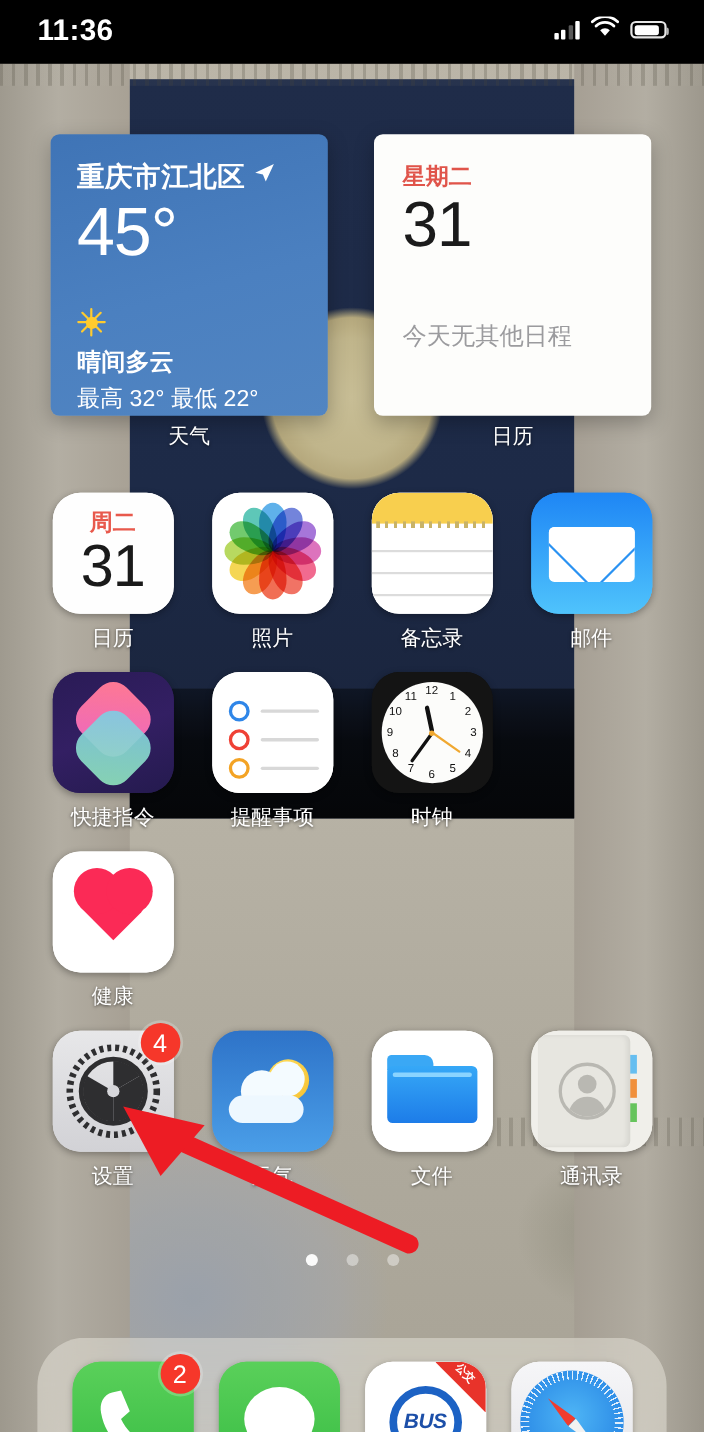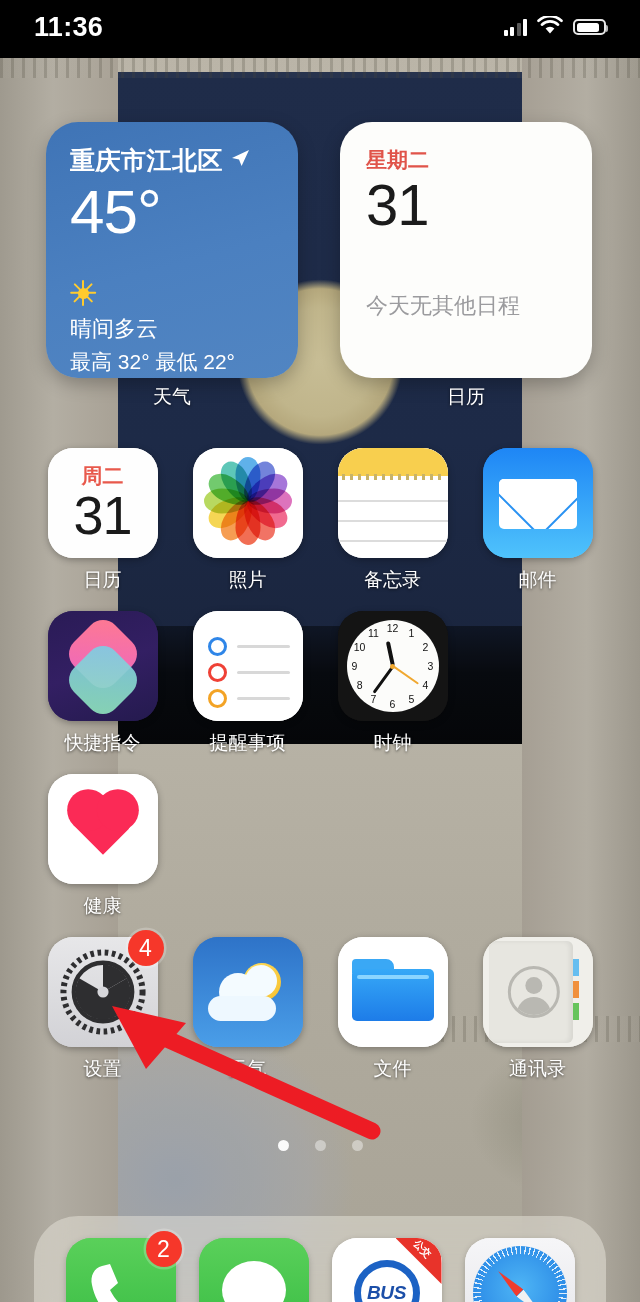--- a/index.html
+++ b/index.html
@@ -43,29 +43,29 @@
   .bars i { width:4px; background:#fff; border-radius:1px; display:block; }
   .bars i:nth-child(1){height:6px;} .bars i:nth-child(2){height:9px;}
   .bars i:nth-child(3){height:13px;background:rgba(255,255,255,.35);}
   .bars i:nth-child(4){height:17px;}
   .batt { width:33px; height:16px; border:2px solid rgba(255,255,255,.9); border-radius:5px; position:relative; }
   .batt:before{ content:""; position:absolute; left:1.5px; top:1.5px; bottom:1.5px; right:5px; background:#fff; border-radius:2.5px;}
   .batt:after{ content:""; position:absolute; right:-4px; top:4px; width:2.5px; height:7px; background:rgba(255,255,255,.7); border-radius:0 2px 2px 0;}
 
   
   #widgets { position:absolute; top:122px; left:0; width:100%; height:258px; display:flex; gap:42px; padding:0 46px; z-index:10; }
-  .widget { width:252px; height:256px; border-radius:32px; box-shadow:0 6px 18px rgba(0,0,0,.25); overflow:hidden; position:relative; }
+  .widget { width:252px; height:256px; border-radius:8px; box-shadow:0 6px 18px rgba(0,0,0,.25); overflow:hidden; position:relative; }
 
   .w-weather { background:linear-gradient(165deg,#3f74b6 0%,#4b80c0 55%,#5185c2 100%); padding:22px 24px 20px; color:#fff; }
   .w-loc { display:flex; align-items:center; gap:6px; font-size:25px; font-weight:600; letter-spacing:.5px; white-space:nowrap;}
   .w-temp { font-size:62px; font-weight:300; line-height:1.05; margin-top:2px; letter-spacing:-1px;}
   .w-sun { margin-top:36px; width:26px; height:26px; position:relative; }
   .w-sun .core{ position:absolute; left:8px; top:8px; width:11px; height:11px; border-radius:50%; background:#ffcb2e;}
   .w-sun .ray{ position:absolute; left:12px; top:0; width:2.4px; height:26px; background:#ffcb2e; border-radius:2px; transform-origin:50% 50%;}
-  .w-cond { font-size:22px; font-weight:400; margin-top:8px; }
+  .w-cond { font-size:22px; font-weight:700; margin-top:8px; }
   .w-hilo { font-size:21px; font-weight:500; margin-top:4px; white-space:nowrap;}
 
   .w-cal { background:#fdfdfb; padding:24px 26px; }
   .cal-dow { color:#e0544a; font-size:21px; font-weight:700; }
   .cal-day { color:#1b1b1b; font-size:58px; font-weight:400; line-height:1.06; letter-spacing:-1px;}
   .cal-note { color:#9b9b9e; font-size:22px; font-weight:400; margin-top:56px; }
 
   .wlabel-row { position:absolute; top:384px; left:0; width:100%; display:flex; gap:42px; padding:0 46px; z-index:10; }
   .wlabel { width:252px; text-align:center; color:#fff; font-size:19px; font-weight:500; text-shadow:0 1px 3px rgba(0,0,0,.6); }
 

